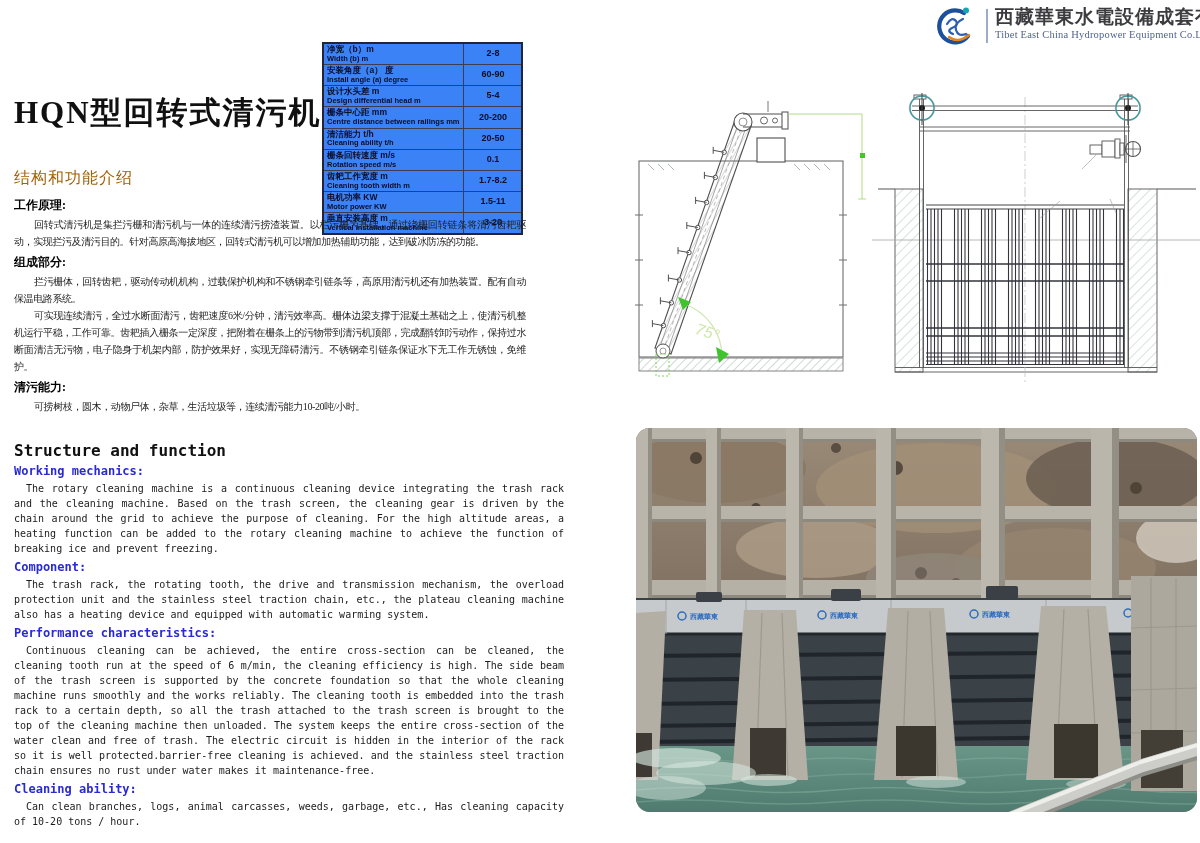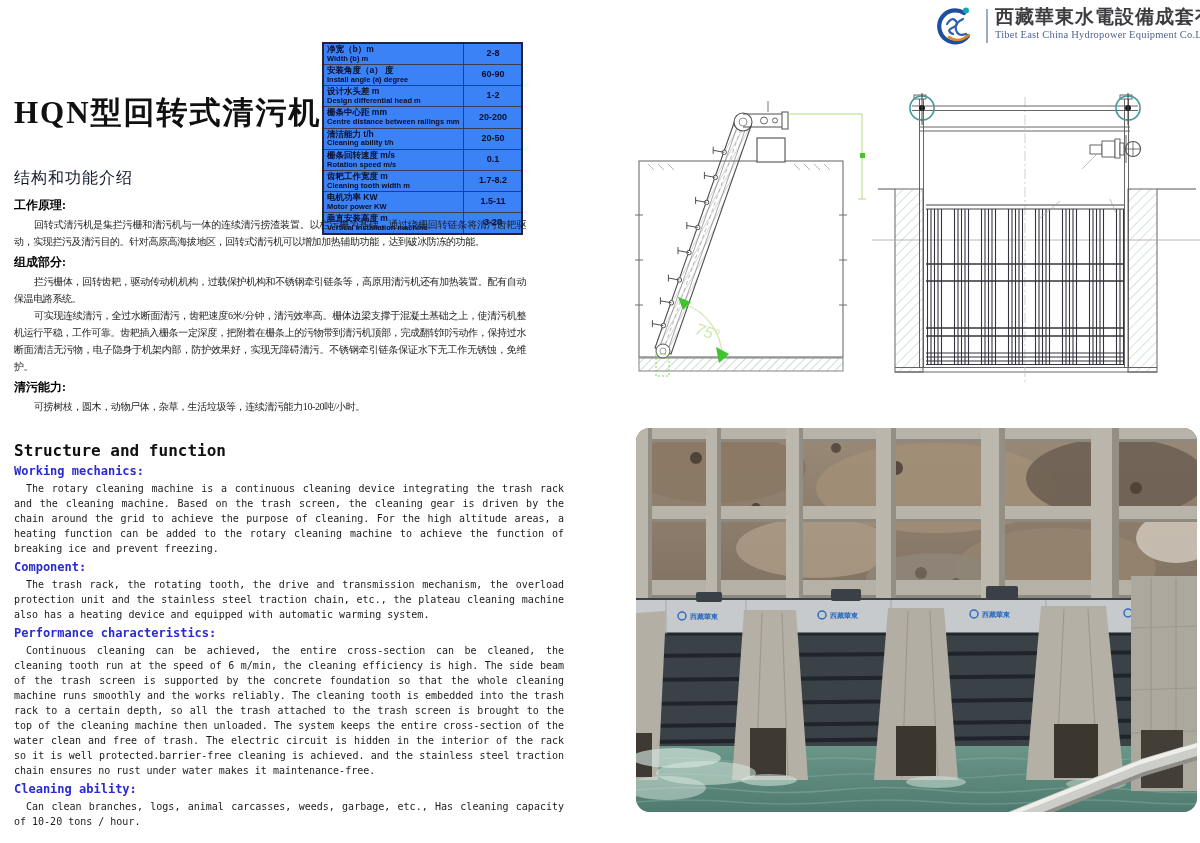--- a/index.html
+++ b/index.html
@@ -21,21 +21,21 @@
   
   .spec-table{position:absolute;left:322px;top:42px;width:201px;border-collapse:collapse;
               background:#3b82f6;border:2px solid #23233a;}
   .spec-table td{border:1px solid #3c3c55;padding:1px 2px 1px 3px;vertical-align:middle;}
   .lz{display:block;font:700 8.5px/1.15 "Liberation Sans",sans-serif;color:#0d0d28;}
   .le{display:block;font:700 7.5px/1.12 "Liberation Sans",sans-serif;color:#0d0d28;}
   .val{width:52px;text-align:center;font:700 9px/1.1 "Liberation Sans",sans-serif;color:#0d0d28;}
 
   
   .zh-block{position:absolute;left:14px;top:168px;width:512px;height:270px;overflow:hidden;}
-  .intro-h{margin:0 0 12px 0;font:400 16px/1.2 "Liberation Serif",serif;color:#0f172a;letter-spacing:1px;}
+  .intro-h{margin:0 0 12px 0;font:400 16px/1.2 "Liberation Serif",serif;color:#a16207;letter-spacing:1px;}
   .sec-h{font:600 12px/1.15 "Liberation Serif",serif;margin:6px 0 3px 0;}
   .sec-h.zh{color:#000000;}
   .zh-body{margin:0;font:400 10px/17px "Liberation Serif",serif;letter-spacing:-0.4px;
            color:#1d1d1d;text-align:justify;text-indent:2em;}
 
   
   .en-block{position:absolute;left:14px;top:438px;width:550px;height:402px;overflow:hidden;
             font-family:"DejaVu Sans Mono",monospace;}
   .title-en{margin:0;font:600 22px/1.15 "DejaVu Sans Mono",monospace;color:#101010;}
   .subtitle-en{margin:3px 0 1px 0;font:600 16px/1.2 "DejaVu Sans Mono",monospace;color:#101010;}
@@ -82,21 +82,21 @@
             <span class="lz">安装角度（a） 度</span>
             <span class="le">Install angle (a) degree</span>
           </td>
         <td class="val">60-90</td>
       </tr>
       <tr>
         <td>
             <span class="lz">设计水头差 m</span>
             <span class="le">Design differential head m</span>
           </td>
-        <td class="val">1-2</td>
+        <td class="val">5-4</td>
       </tr>
       <tr>
         <td>
             <span class="lz">栅条中心距 mm</span>
             <span class="le">Centre distance between railings mm</span>
           </td>
         <td class="val">20-200</td>
       </tr>
       <tr>
         <td>

